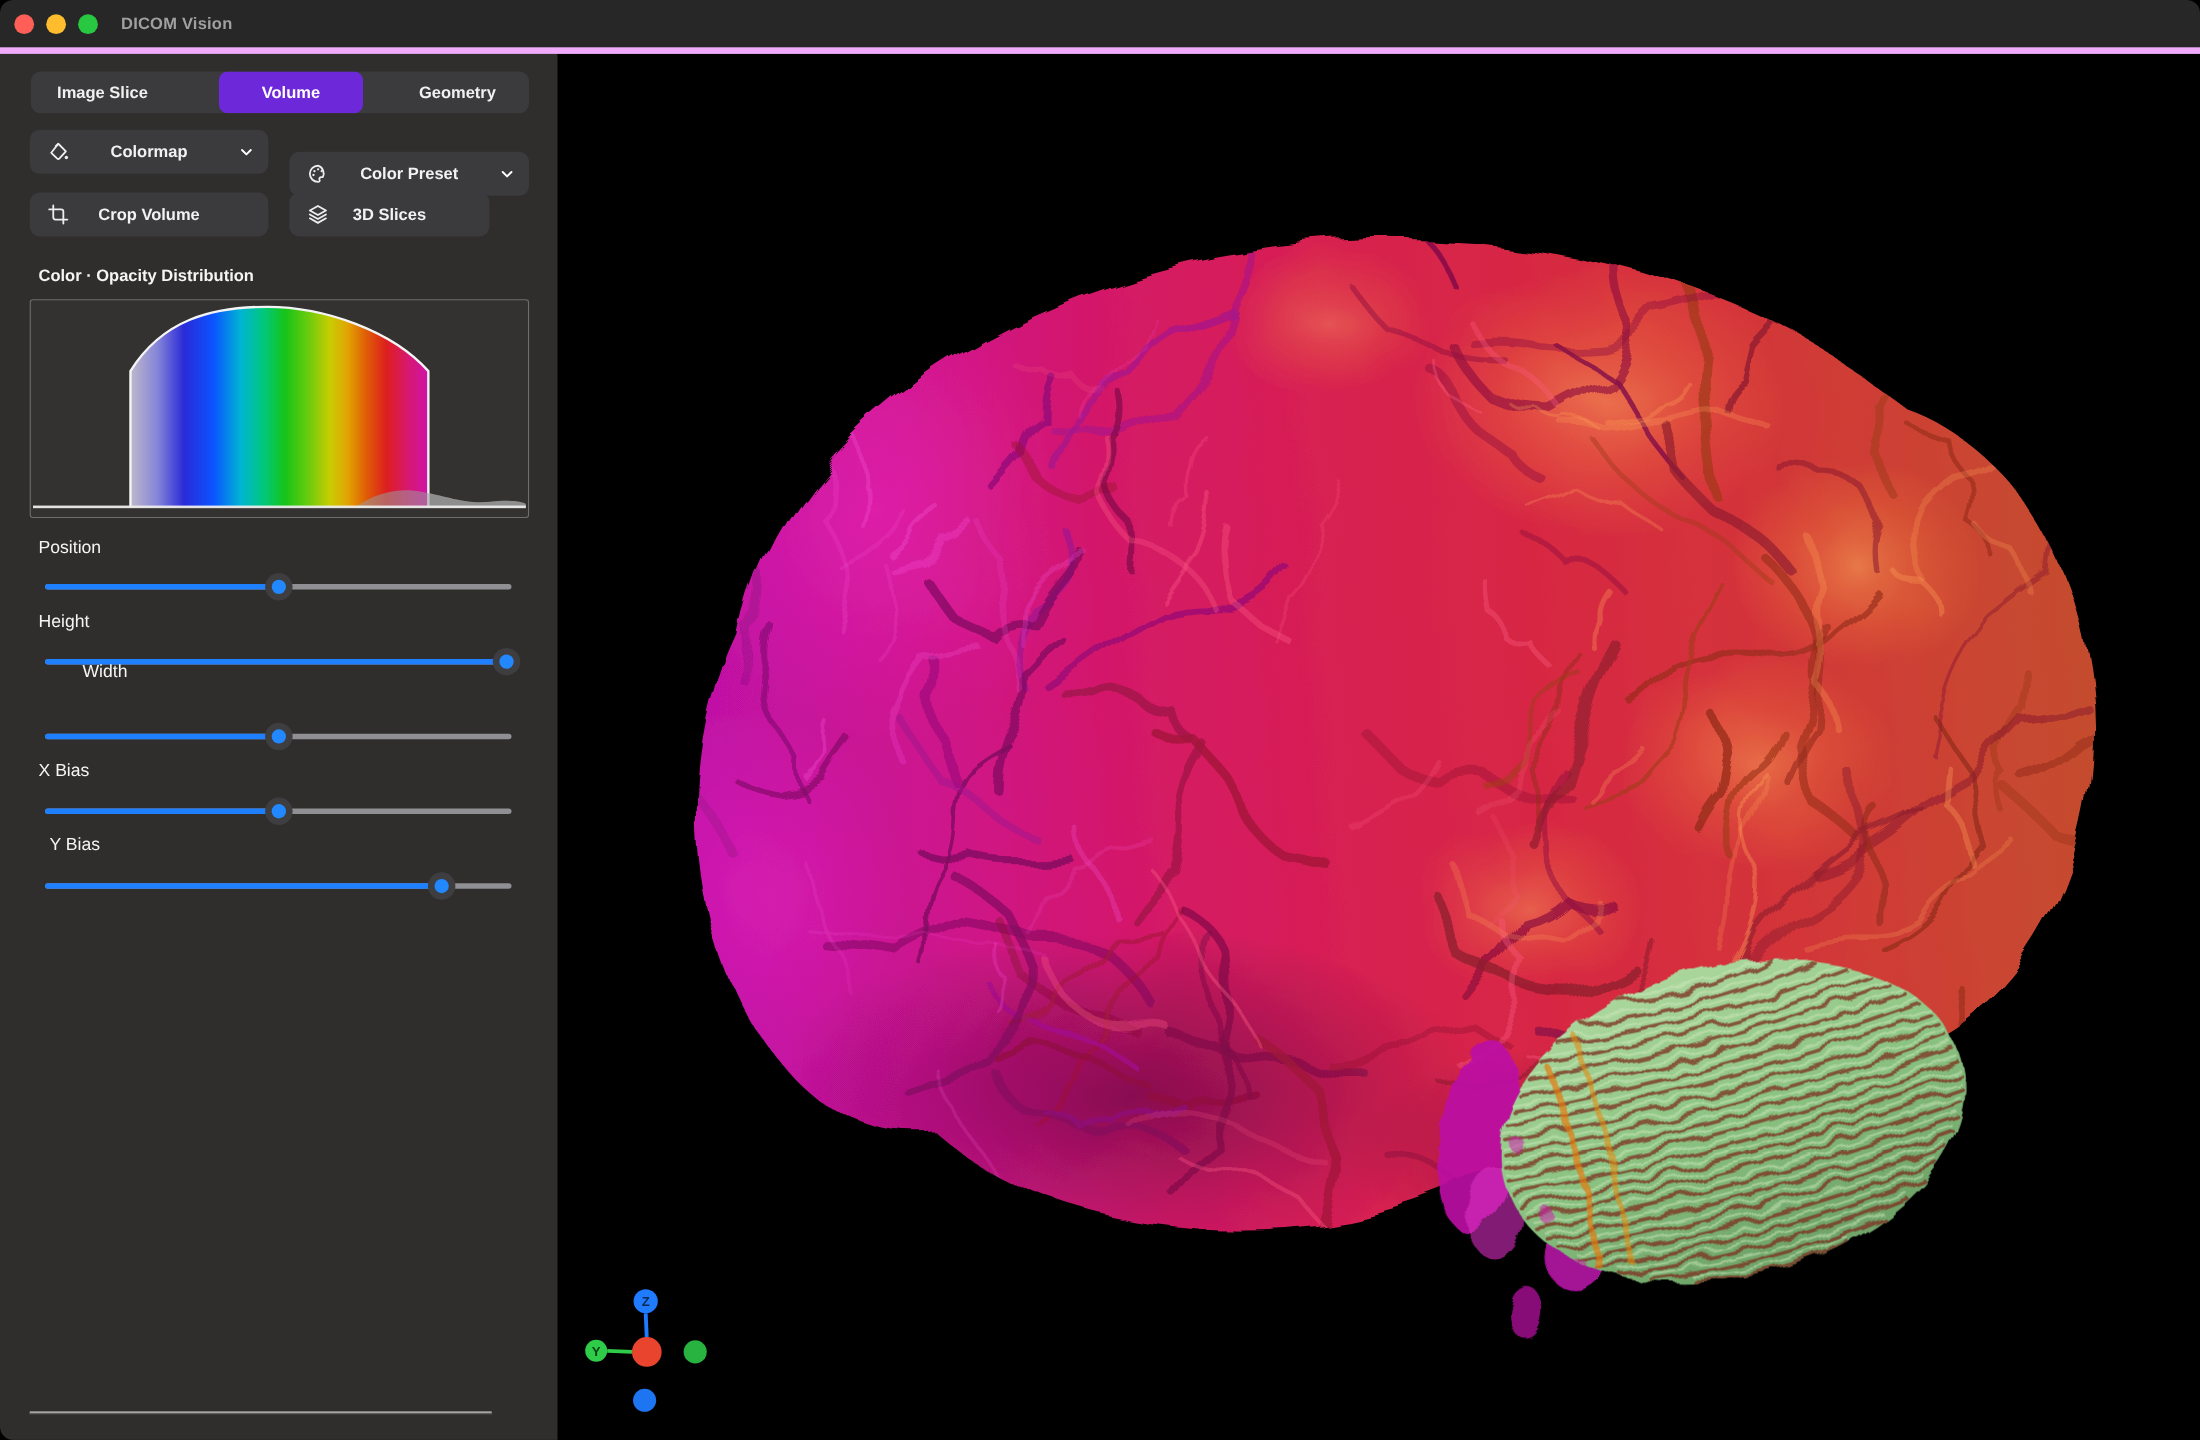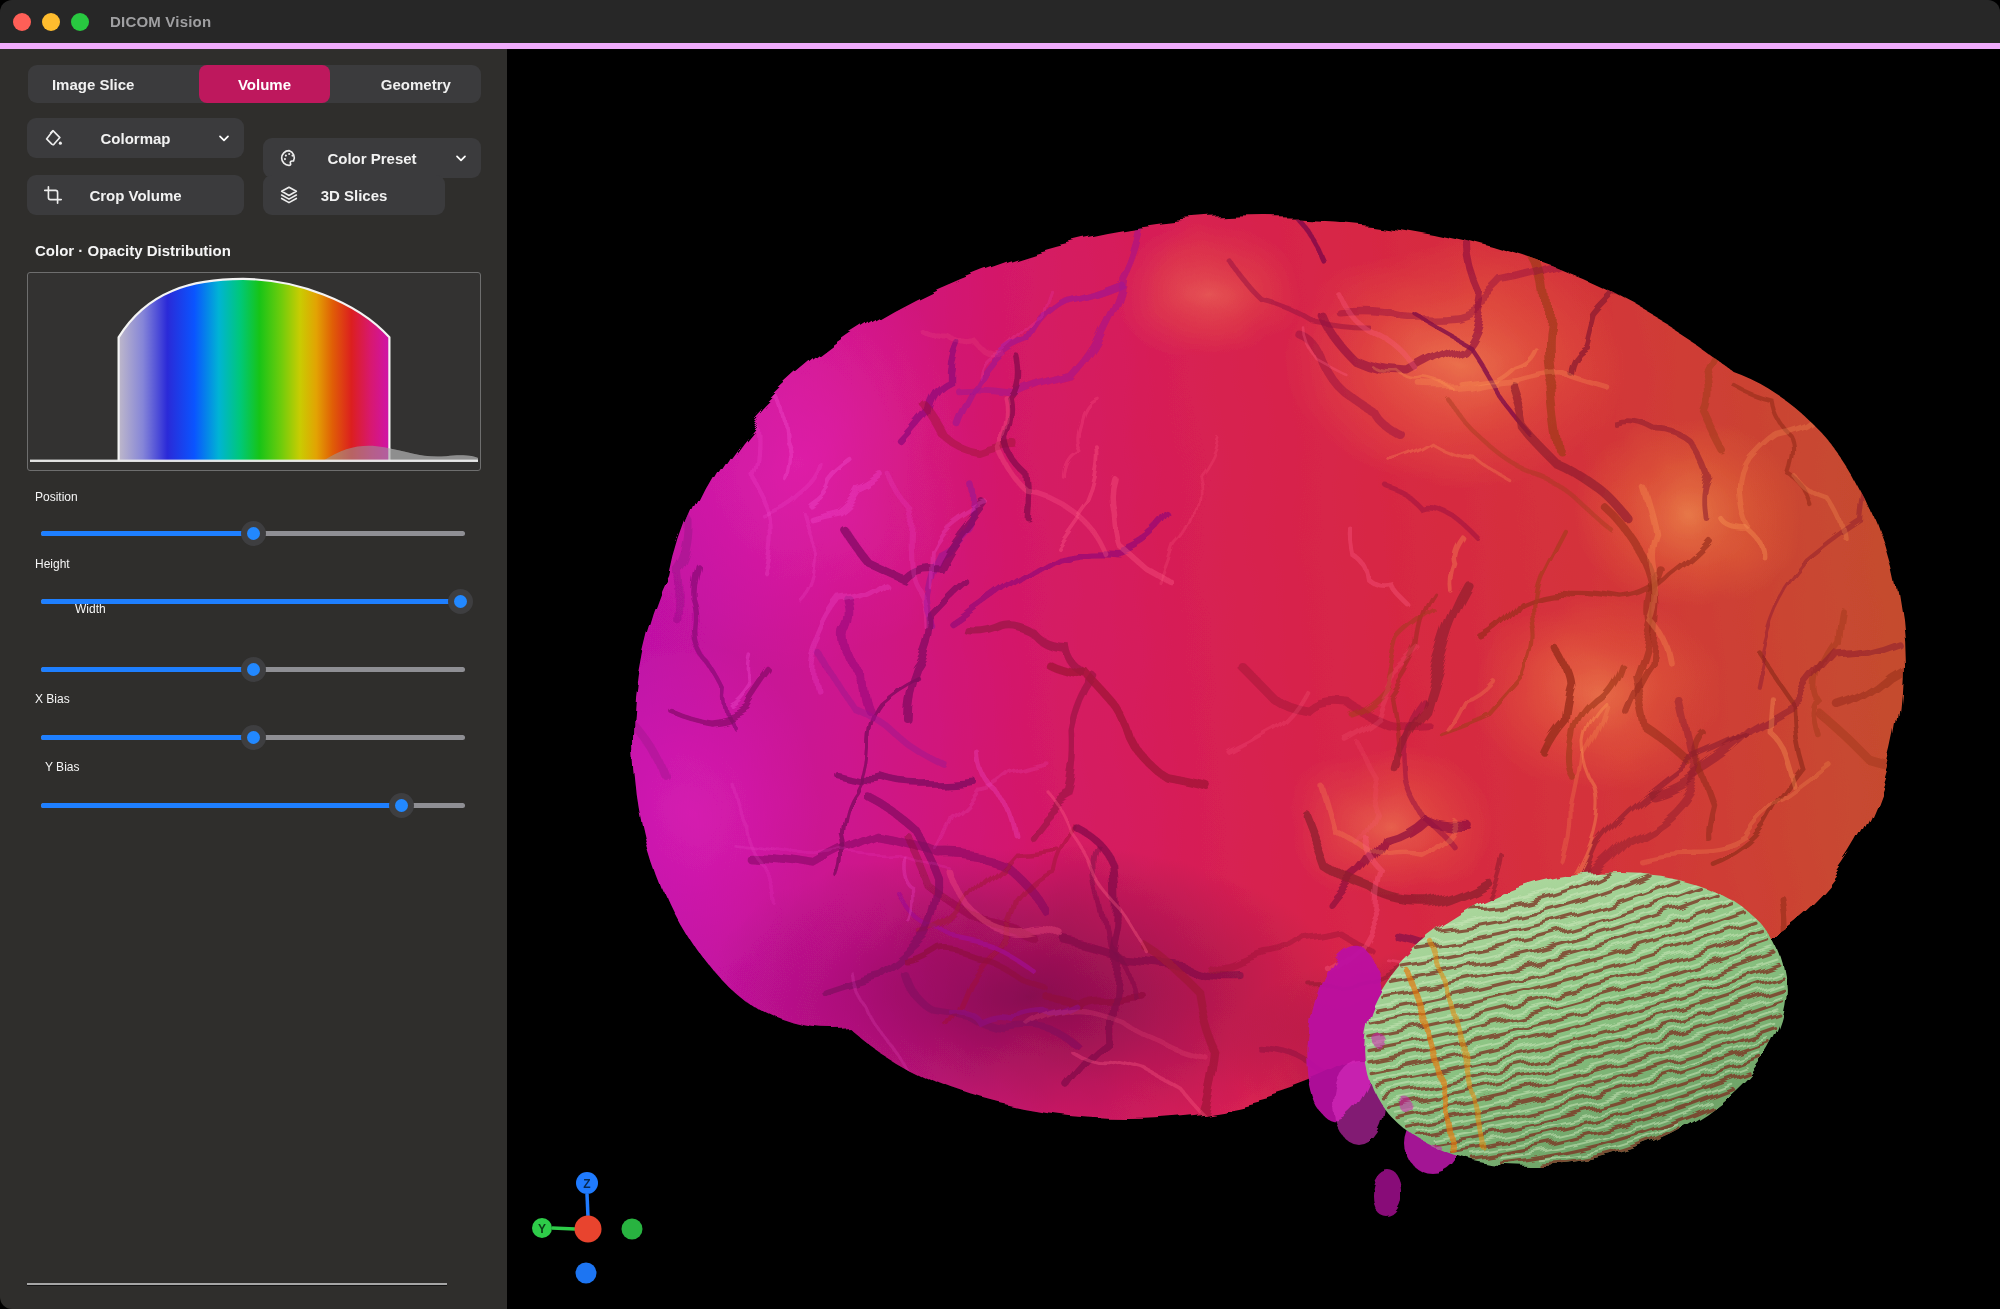--- a/index.html
+++ b/index.html
@@ -12,35 +12,35 @@
   .lights{display:flex;gap:11px;margin-left:13px;}
   .light{width:18px;height:18px;border-radius:50%;}
   .win-title{margin-left:21px;font-size:15px;font-weight:700;color:#a0a0a2;letter-spacing:.2px;}
 
   
   .sidebar{position:absolute;left:0;top:43px;width:507px;height:1266px;background:#2f2e2c;}
   .tabbar{position:absolute;left:28px;top:22px;width:453px;height:38px;background:#3b3b3d;
     border-radius:9px;display:flex;overflow:hidden;gap:21px;}
   .tab{flex:1;display:flex;align-items:center;justify-content:center;font-size:15px;font-weight:600;
     color:#f0f0f0;cursor:default;border-radius:8px;}
-  .tab.active{background:#be185d;color:#fff;margin-left:20px;}
+  .tab.active{background:#6d28d9;color:#fff;margin-left:20px;}
 
   .btn{position:absolute;height:40px;background:#3b3b3d;border-radius:9px;display:flex;
     align-items:center;color:#f2f2f2;font-size:15px;font-weight:600;}
   .btn .bicon{position:absolute;left:15px;width:22px;height:22px;display:flex;}
   .btn .blabel{flex:1;text-align:center;padding:0 50px;}
   .btn .bchev{position:absolute;right:12px;width:16px;height:16px;display:flex;}
 
   .section-title{position:absolute;left:35px;top:199px;font-size:15px;font-weight:600;color:#f5f5f5;}
 
   .cmap-panel{position:absolute;left:27px;top:229px;width:454px;height:199px;background:#333231;
     border:1px solid #6e6e6e;border-radius:3px;box-sizing:border-box;}
   .cmap-panel svg{display:block;width:100%;height:100%;}
 
-  .slider-label{position:absolute;left:35px;font-size:12px;font-weight:500;color:#f5f5f5;}
+  .slider-label{position:absolute;left:35px;font-size:16px;font-weight:500;color:#f5f5f5;}
   .slider{position:absolute;left:41px;width:424px;height:26px;}
   .slider .track{position:absolute;left:0;right:0;top:50%;height:5px;margin-top:-2.5px;background:#8f8f94;border-radius:3px;}
   .slider .fill{position:absolute;left:0;top:50%;height:5px;margin-top:-2.5px;background:#1e7fff;border-radius:3px;}
   .slider .thumb{position:absolute;top:50%;width:25px;height:25px;margin:-12.5px 0 0 -12.5px;
     border-radius:50%;background:#3e3e40;display:flex;}
   .slider .thumb::after{content:"";width:13px;height:13px;border-radius:50%;background:#2288ff;margin:auto;}
 
   .bottom-divider{position:absolute;left:27px;top:1240px;width:420px;height:2px;background:#a6a6a6;
     border-bottom:1px solid #141414;}
 

